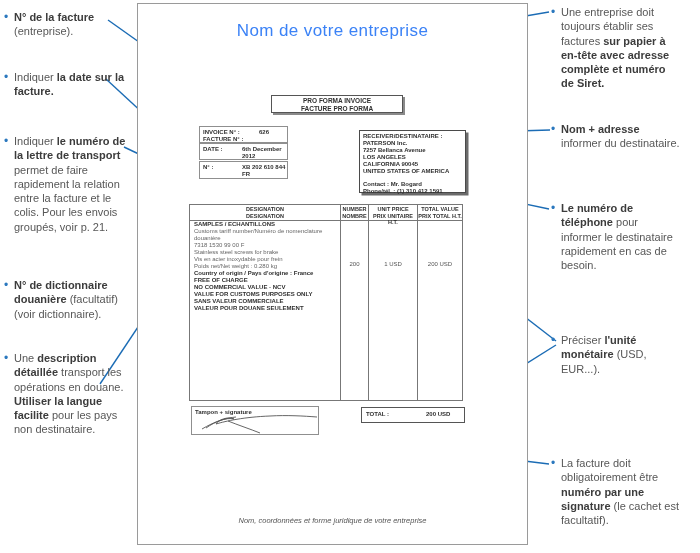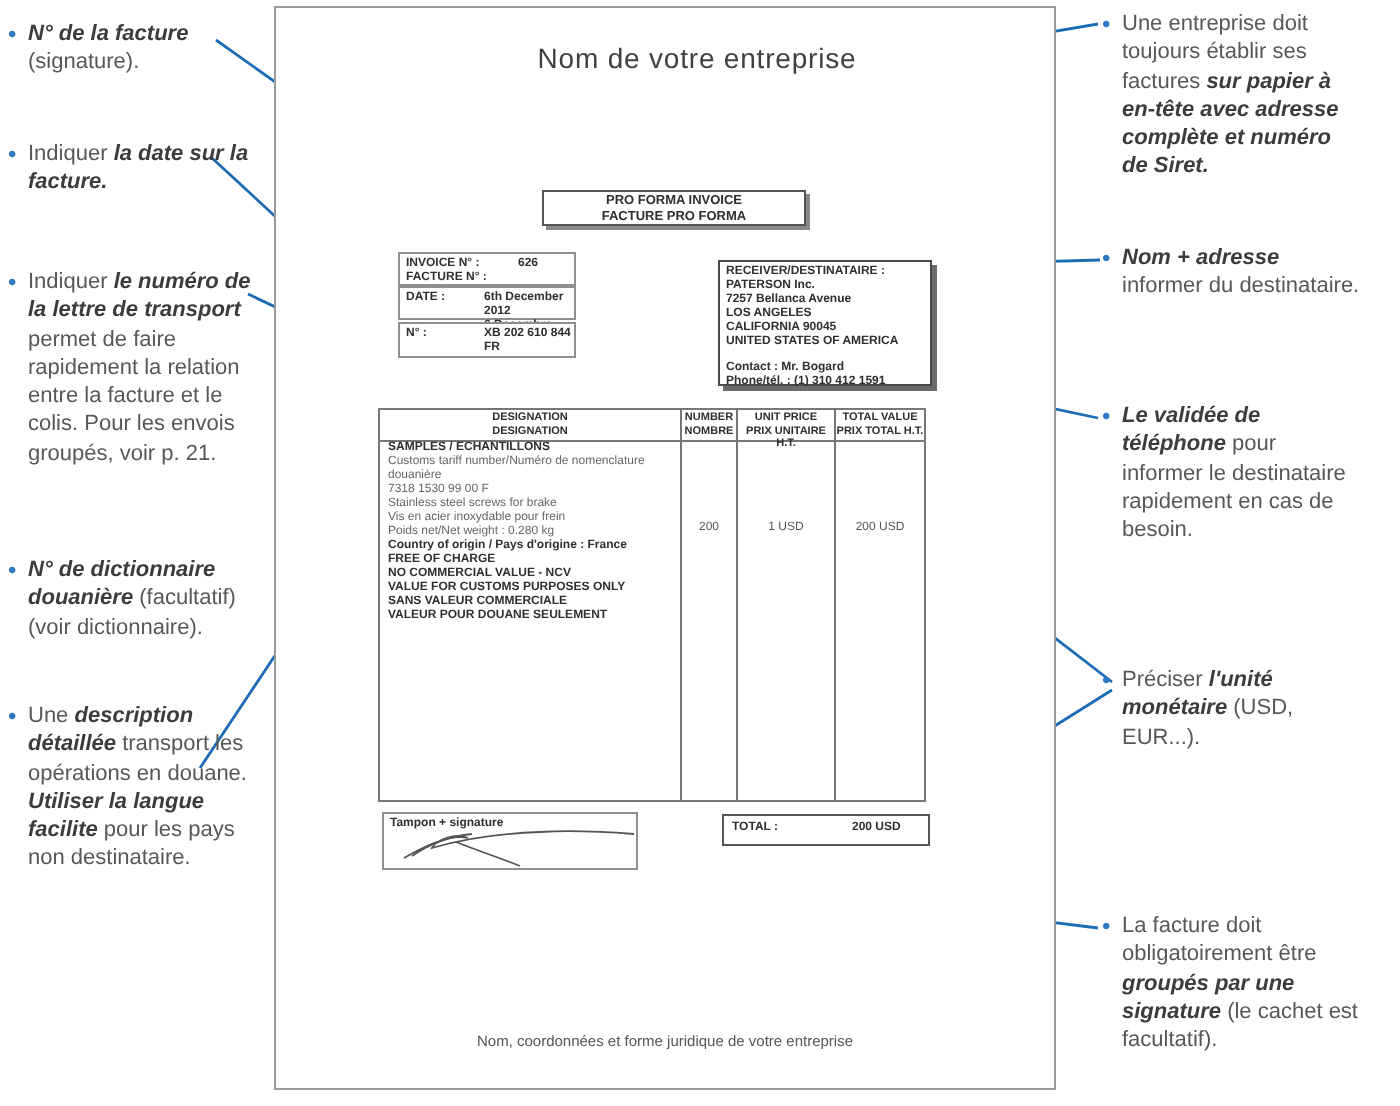--- a/index.html
+++ b/index.html
@@ -3,22 +3,22 @@
 <meta charset="utf-8">
 <style>
   html,body{margin:0;padding:0;background:#fff;}
   .canvas{position:relative;width:700px;height:553px;background:#ffffff;overflow:hidden;
           font-family:"Liberation Sans",sans-serif;}
   .connectors{position:absolute;left:0;top:0;pointer-events:none;}
 
   
   .page{position:absolute;left:137px;top:3px;width:389px;height:540px;background:#fff;
         border:1px solid #9a9a9a;}
-  .inv-title{position:absolute;left:16px;top:17px;width:100%;text-align:center;
-             font-size:14px;font-weight:400;color:#404040;letter-spacing:.4px;}
+  .inv-title{position:absolute;left:0;top:17px;width:100%;text-align:center;
+             font-size:17px;font-weight:400;color:#3b82f6;letter-spacing:.4px;}
   .proforma-box{position:absolute;left:133px;top:91px;width:132px;height:18px;
                 border:1px solid #555;box-shadow:2px 2px 0 #8a8a8a;background:#fff;
                 text-align:center;font-size:6.5px;font-weight:bold;color:#2f2f2f;line-height:8px;padding-top:1px;box-sizing:border-box;}
   .fbox{position:absolute;left:61px;width:89px;border:1px solid #8f8f8f;background:#fff;
         font-size:6px;font-weight:bold;color:#2f2f2f;line-height:7px;box-sizing:border-box;padding:2px 3px;}
   .fbox .val-abs{position:absolute;top:2px;right:18px;}
   .fbox .val-col{position:absolute;left:42px;top:2px;}
   .receiver{position:absolute;left:221px;top:126px;width:107px;height:63px;border:1px solid #4a4a4a;
             box-shadow:2.5px 2.5px 0 #6b6b6b;background:#fff;font-size:6px;font-weight:bold;
             color:#2f2f2f;line-height:7px;padding:2px 3px;box-sizing:border-box;}
@@ -40,27 +40,27 @@
   .bold-row{font-weight:bold;color:#2f2f2f;}
   .lite-row{color:#666;}
   .mt6{margin-top:6px;} .mt5{margin-top:5px;} .mt26{margin-top:26px;} .mt8{margin-top:8px;} .mt11{margin-top:11px;}
 
   .sign-box{position:absolute;left:53px;top:402px;width:128px;height:29px;border:1px solid #8f8f8f;
             box-sizing:border-box;font-size:6px;font-weight:bold;color:#2f2f2f;padding:2px 3px;}
   .sign-box svg{position:absolute;left:0;top:0;}
   .total-box{position:absolute;left:223px;top:403px;width:104px;height:16px;border:1px solid #555;
              box-sizing:border-box;font-size:6px;font-weight:bold;color:#2f2f2f;padding:3px 4px;}
   .total-box .tval{position:absolute;left:64px;top:3px;}
-  .inv-footer{position:absolute;left:0;top:512px;width:100%;text-align:center;font-size:7.5px;color:#555;}
+  .inv-footer{position:absolute;left:0;top:512px;width:100%;text-align:center;font-size:7.5px;color:#555;font-style:italic;}
 
   
   .ann{position:absolute;display:flex;font-size:11px;line-height:14.3px;color:#575757;}
   .ann .bullet{width:10px;color:#2b78be;font-size:12px;flex:none;}
   .ann .txt{flex:1;}
-  .ann .b{font-weight:bold;color:#3c3c3c;font-style:italic;}
+  .ann .b{font-weight:bold;color:#3c3c3c;}
   .ann-left{left:4px;width:126px;}
   .ann-right{left:551px;width:130px;}
 </style>
 </head>
 <body>
 
 <div class="canvas">
 
   <svg class="connectors" width="700" height="553" viewBox="0 0 700 553">
     <g stroke="#1b6cb5" stroke-width="1.4">
@@ -189,21 +189,21 @@
     <div class="total-box">
       <span>TOTAL :</span>
       <span class="tval">200 USD</span>
     </div>
 
     <div class="inv-footer">Nom,  coordonnées et forme juridique de votre entreprise</div>
   </div>
 
   <div class="ann ann-left" style="top:10px;">
     <span class="bullet">•</span>
-    <span class="txt"><span class="b">N° de la facture</span><span> (signature).</span></span>
+    <span class="txt"><span class="b">N° de la facture</span><span> (entreprise).</span></span>
   </div>
   <div class="ann ann-left" style="top:70px;">
     <span class="bullet">•</span>
     <span class="txt"><span>Indiquer </span><span class="b">la date sur la facture.</span></span>
   </div>
   <div class="ann ann-left" style="top:134px;">
     <span class="bullet">•</span>
     <span class="txt"><span>Indiquer </span><span class="b">le numéro de la lettre de transport</span><span> permet de faire rapidement la relation entre la facture et le colis. Pour les envois groupés, voir p. 21.</span></span>
   </div>
   <div class="ann ann-left" style="top:278px;">
@@ -218,24 +218,24 @@
   <div class="ann ann-right" style="top:5px;">
     <span class="bullet">•</span>
     <span class="txt"><span>Une entreprise doit toujours établir ses factures </span><span class="b">sur papier à en-tête avec adresse complète et numéro de Siret.</span></span>
   </div>
   <div class="ann ann-right" style="top:122px;">
     <span class="bullet">•</span>
     <span class="txt"><span class="b">Nom + adresse</span><span> informer du destinataire.</span></span>
   </div>
   <div class="ann ann-right" style="top:201px;">
     <span class="bullet">•</span>
-    <span class="txt"><span class="b">Le validée de téléphone</span><span> pour informer le destinataire rapidement en cas de besoin.</span></span>
+    <span class="txt"><span class="b">Le numéro de téléphone</span><span> pour informer le destinataire rapidement en cas de besoin.</span></span>
   </div>
   <div class="ann ann-right" style="top:333px;">
     <span class="bullet">•</span>
     <span class="txt"><span>Préciser </span><span class="b">l'unité monétaire</span><span> (USD, EUR...).</span></span>
   </div>
   <div class="ann ann-right" style="top:456px;">
     <span class="bullet">•</span>
-    <span class="txt"><span>La facture doit obligatoirement être </span><span class="b">groupés par une signature</span><span> (le cachet est facultatif).</span></span>
+    <span class="txt"><span>La facture doit obligatoirement être </span><span class="b">numéro par une signature</span><span> (le cachet est facultatif).</span></span>
   </div>
 
 </div>
 
 </body></html>

